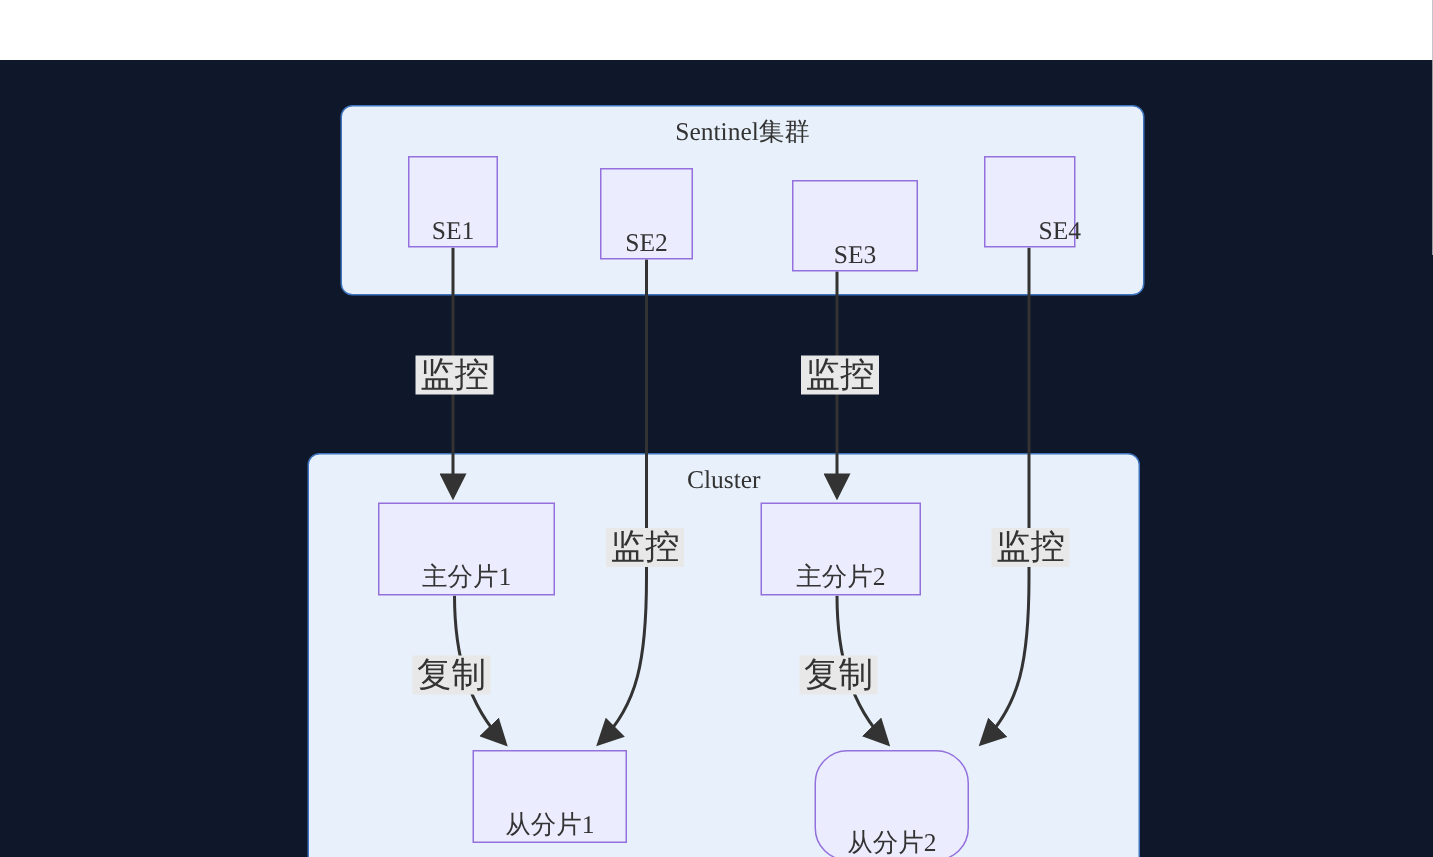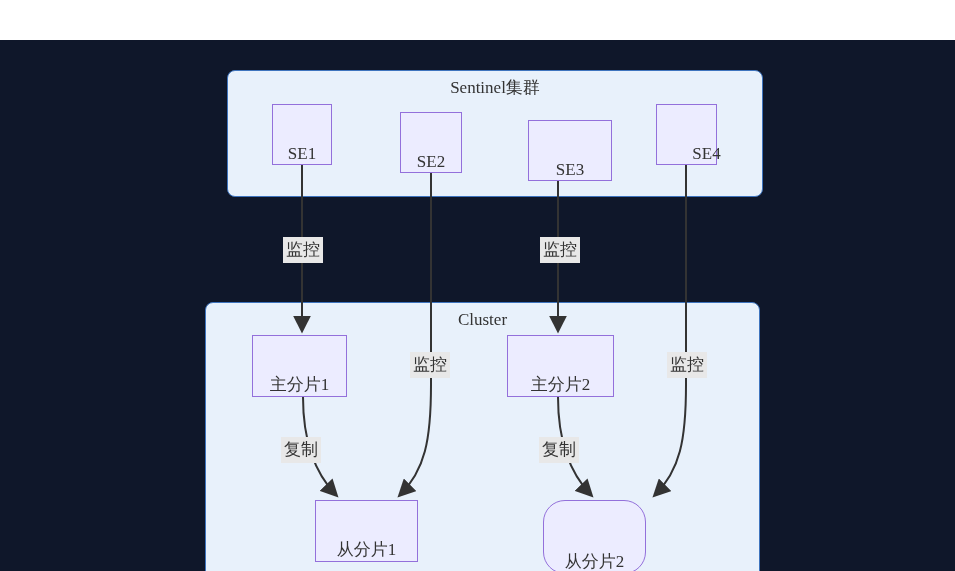--- a/index.html
+++ b/index.html
@@ -57,21 +57,21 @@
     align-items: flex-end;
     justify-content: center;
     font-size: 17px;
     white-space: nowrap;
   }
   .edge-label {
     position: absolute;
     transform: translate(-50%, -50%);
     background: var(--label-bg, rgba(232,232,232,0.9));
     padding: 2px 3px;
-    font-size: 17px;
+    font-size: 23px;
     line-height: 22px;
     white-space: nowrap;
   }
 </style>
 </head>
 <body>
 
 <div class="stage">
 
   <div class="cluster" style="left:227px; top:30px; width:536px; height:127px;">
@@ -102,21 +102,21 @@
   <div class="node" style="left:400px; top:72px; width:62px; height:61px;">
     <span>SE2</span>
   </div>
   <div class="node" style="left:528px; top:80px; width:84px; height:61px;">
     <span>SE3</span>
   </div>
   <div class="node" style="left:656px; top:64px; width:61px; height:61px;padding-left:40px;">
     <span>SE4</span>
   </div>
 
-  <div class="node" style="left:252px; top:295px; width:95px; height:62px;">
+  <div class="node" style="left:252px; top:295px; width:118px; height:62px;">
     <span>主分片1</span>
   </div>
   <div class="node" style="left:507px; top:295px; width:107px; height:62px;">
     <span>主分片2</span>
   </div>
   <div class="node" style="left:315px; top:460px; width:103px; height:62px;">
     <span>从分片1</span>
   </div>
   <div class="node" style="left:543px; top:460px; width:103px; height:74px;border-radius:22px;">
     <span>从分片2</span>

